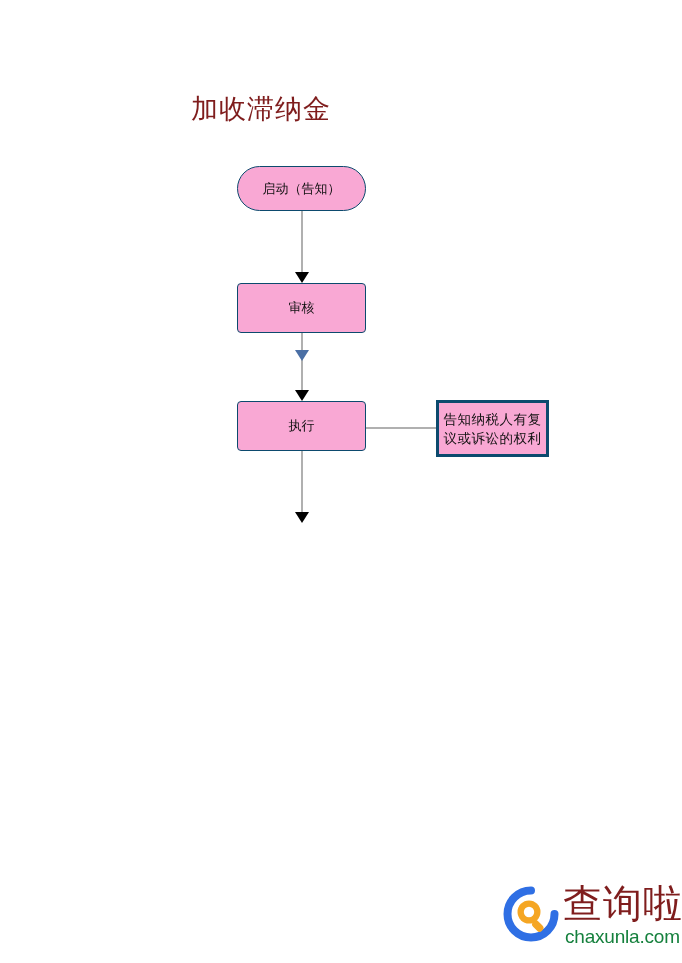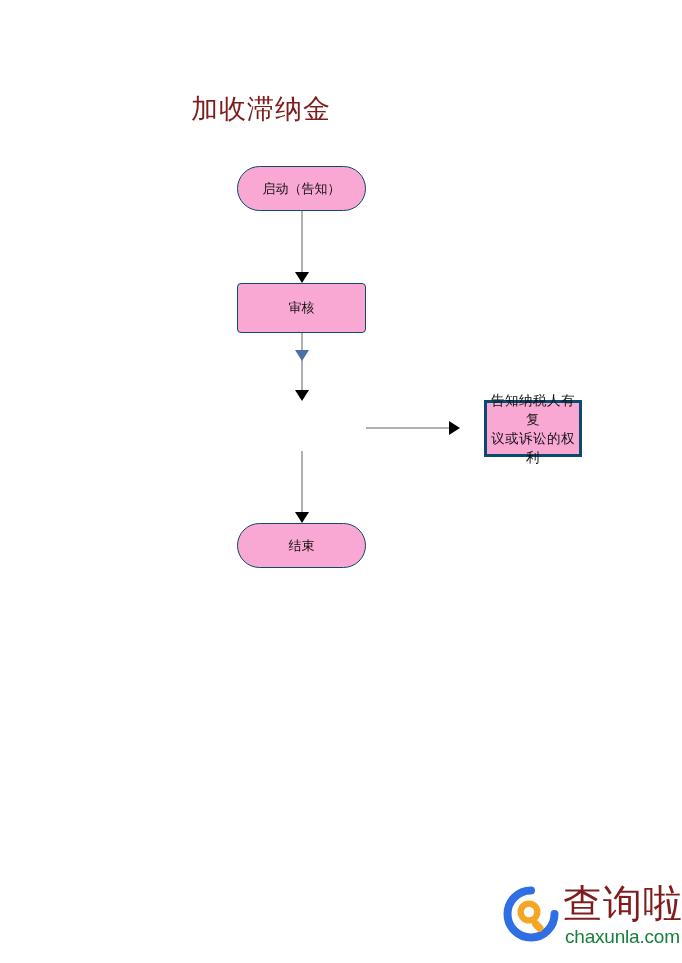--- a/index.html
+++ b/index.html
@@ -69,21 +69,21 @@
   .node-label {
     display: block;
     white-space: pre-line;
   }
 
   
   #node-start    { left: 237px; top: 166px; width: 129px; height: 45px; }
   #node-review   { left: 237px; top: 283px; width: 129px; height: 50px; }
   #node-execute  { left: 237px; top: 401px; width: 129px; height: 50px; }
   #node-end      { left: 237px; top: 523px; width: 129px; height: 45px; }
-  #node-notice   { left: 484px; top: 400px; width: 98px; height: 57px; }
+  #node-notice   { left: 436px; top: 400px; width: 113px; height: 57px; }
 
   
   .connector-line {
     position: absolute;
     background: #b0b0b0;
   }
   .v-line { width: 2px; }
   .h-line { height: 2px; }
 
   .arrow-down {
@@ -179,24 +179,24 @@
   <div class="arrow-right" id="conn4-arrow"></div>
 
   <div class="node terminator" id="node-start">
     <span class="node-label">启动（告知）</span>
   </div>
 
   <div class="node process" id="node-review">
     <span class="node-label">审核</span>
   </div>
 
-
-  <div class="node terminator" id="node-end">
-    <span class="node-label">结束</span>
-  </div>
+  <div class="node process" id="node-execute">
+    <span class="node-label">执行</span>
+  </div>
+
 
   <div class="node note" id="node-notice">
     <span class="node-label">告知纳税人有复
 议或诉讼的权利</span>
   </div>
 
   <div id="watermark">
     <svg id="logo-mark" viewBox="0 0 56 56">
       <path d="M28 4.5 A23.5 23.5 0 1 0 51.5 28" fill="none" stroke="#2f6fe4" stroke-width="8" stroke-linecap="round"></path>
       <circle cx="26" cy="26" r="11.5" fill="#f5a623"></circle>

